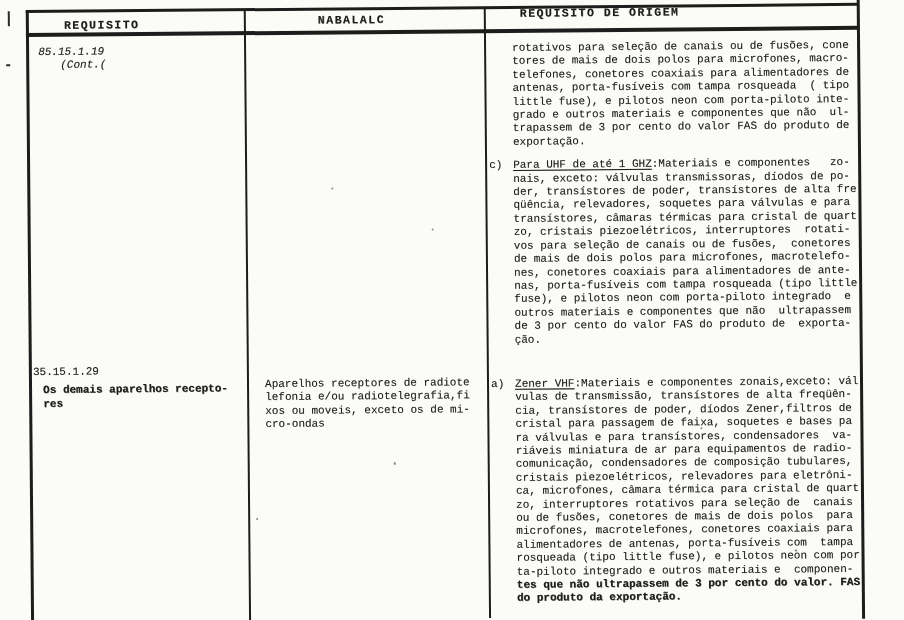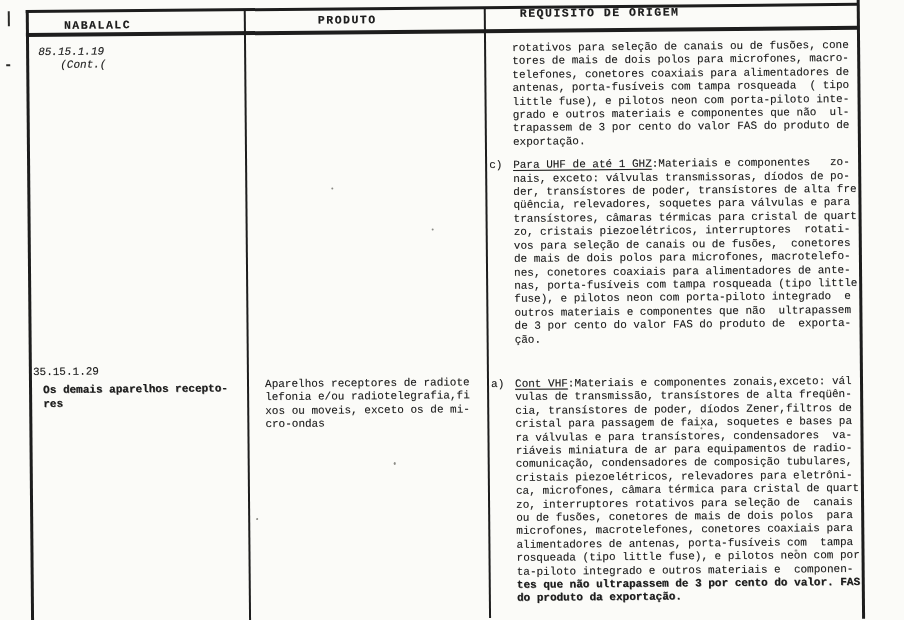--- a/index.html
+++ b/index.html
@@ -48,22 +48,22 @@
 
   <div class="dash" style="left:8px;top:11px;width:2px;height:15px;"></div>
   <div class="dash" style="left:6px;top:64px;width:4px;height:2px;"></div>
   <div class="speck" style="left:330px;top:190px;width:2px;height:2px;"></div>
   <div class="speck" style="left:430px;top:232px;width:2px;height:2px;"></div>
   <div class="speck" style="left:390px;top:465px;width:2px;height:3px;"></div>
   <div class="speck" style="left:252px;top:520px;width:2px;height:2px;"></div>
   <div class="speck" style="left:790px;top:556px;width:3px;height:2px;"></div>
   <div class="speck" style="left:697px;top:433px;width:2px;height:2px;"></div>
 
-  <span class="hdr" style="left:64px;top:19px;">NABALALC</span>
-  <span class="hdr" style="left:318px;top:16px;">PRODUTO</span>
+  <span class="hdr" style="left:64px;top:19px;">REQUISITO</span>
+  <span class="hdr" style="left:318px;top:16px;">NABALALC</span>
   <span class="hdr" style="left:520px;top:11px;">REQUISITO DE ORIGEM</span>
 
   <div class="txt" style="left:38px;top:46px;font-style:italic;">
     <div class="ln">85.15.1.19</div>
     <div class="ln cont-line">(Cont.(</div>
   </div>
 
   <div class="txt" style="left:30px;top:366px;">
     <div class="ln">35.15.1.29</div>
     <div id="desc2" style="padding-left:10px;margin-top:5px;">
@@ -100,21 +100,21 @@
         <div class="ln">vos para seleção de canais ou de fusões,  conetores</div>
         <div class="ln">de mais de dois polos para microfones, macrotelefo-</div>
         <div class="ln">nes, conetores coaxiais para alimentadores de ante-</div>
         <div class="ln">nas, porta-fusíveis com tampa rosqueada (tipo little</div>
         <div class="ln">fuse), e pilotos neon com porta-piloto integrado  e</div>
         <div class="ln">outros materiais e componentes que não  ultrapassem</div>
         <div class="ln">de 3 por cento do valor FAS do produto de  exporta-</div>
         <div class="ln">ção.</div>
       </div>
       <div class="blk">
-        <div class="ln"><span class="mk">a)</span><span class="u">Cont VHF</span>:Materiais e componentes zonais,exceto: vál</div>
+        <div class="ln"><span class="mk">a)</span><span class="u">Zener VHF</span>:Materiais e componentes zonais,exceto: vál</div>
         <div class="ln">vulas de transmissão, transístores de alta freqüên-</div>
         <div class="ln">cia, transístores de poder, díodos Zener,filtros de</div>
         <div class="ln">cristal para passagem de faixa, soquetes e bases pa</div>
         <div class="ln">ra válvulas e para transístores, condensadores  va-</div>
         <div class="ln">riáveis miniatura de ar para equipamentos de radio-</div>
         <div class="ln">comunicação, condensadores de composição tubulares,</div>
         <div class="ln">cristais piezoelétricos, relevadores para eletrôni-</div>
         <div class="ln">ca, microfones, câmara térmica para cristal de quart</div>
         <div class="ln">zo, interruptores rotativos para seleção de  canais</div>
         <div class="ln">ou de fusões, conetores de mais de dois polos  para</div>

